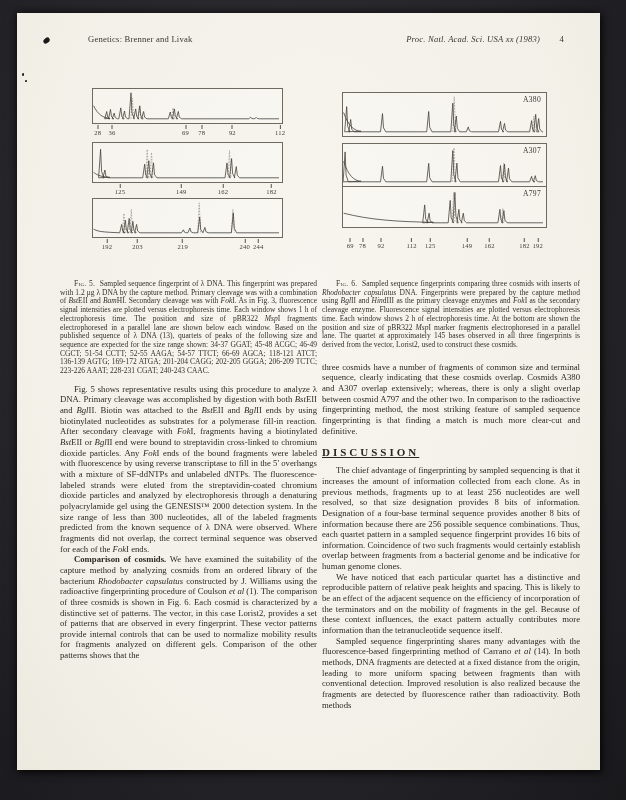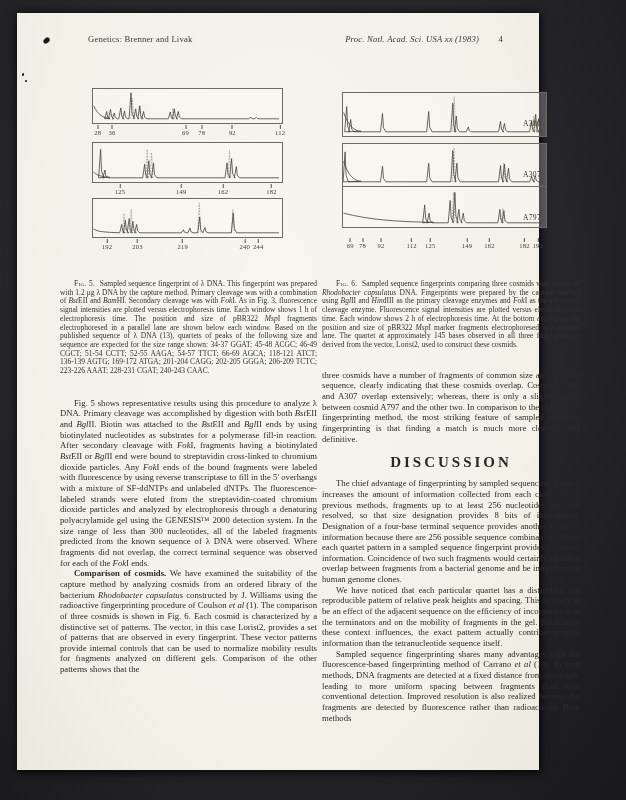--- a/index.html
+++ b/index.html
@@ -3,21 +3,21 @@
 <meta charset="utf-8">
 <style>
   html,body{margin:0;padding:0;}
   body{
     width:626px;height:800px;position:relative;overflow:hidden;
     background:radial-gradient(ellipse at 45% 35%, #303036 0%, #26262b 55%, #19191c 100%);
     font-family:"Liberation Serif","DejaVu Serif",serif;
     -webkit-font-smoothing:antialiased;
   }
   .paper{
-    position:absolute;left:17px;top:13px;width:522px;height:757px;
+    position:absolute;left:17px;top:13px;width:583px;height:757px;
     background:radial-gradient(ellipse at 50% 38%, #f7f5ef 0%, #f3f0e8 70%, #ece9df 100%);
     box-shadow:0 0 10px rgba(0,0,0,.65), 2px 3px 6px rgba(0,0,0,.5);
     color:#2c2925;
   }
   .speck{position:absolute;background:#1b1a18;border-radius:60% 40% 55% 45%;}
   .speck.s1{left:26px;top:25px;width:7px;height:5px;transform:rotate(-35deg);}
   .speck.s2{left:5px;top:60px;width:2px;height:3px;}
   .speck.s3{left:8px;top:67px;width:2px;height:2px;}
   .pg-header{
     position:absolute;top:21px;left:71px;right:36px;
@@ -30,39 +30,39 @@
   .fig{position:absolute;}
   .fig5{left:75px;top:75px;width:191px;height:168px;}
   .fig6{left:325px;top:79px;width:205px;height:162px;}
   .panel{
     position:absolute;left:0;right:0;
     border:1px solid #6e6a60;background:rgba(255,255,255,.25);
     box-sizing:border-box;overflow:hidden;
   }
   .panel svg{display:block;}
   .cornerlab{
-    position:absolute;top:2px;right:5px;font-size:7.6px;color:#3a3732;letter-spacing:.3px;margin-top:24px;
+    position:absolute;top:2px;right:5px;font-size:7.6px;color:#3a3732;letter-spacing:.3px;
   }
   .axis{position:absolute;left:0;right:0;height:13px;}
   .tick{position:absolute;top:0;transform:translateX(-50%);text-align:center;color:#44413b;}
   .tick .tl{display:block;width:1px;height:3.5px;background:#55524b;margin:0 auto;}
   .tick .tn{display:block;font-size:6.6px;line-height:8px;letter-spacing:.2px;}
   
   .col{position:absolute;top:267px;text-align:justify;}
   .col-left{left:43px;width:257px;}
   .col-right{left:305px;width:258px;}
   p{margin:0;}
-  .caption{font-size:7.5px;line-height:8.7px;text-indent:14px;color:#34312c;margin-bottom:22px;}
+  .caption{font-size:7.5px;line-height:8.7px;text-indent:14px;color:#34312c;margin-bottom:8px;}
   .figlab{font-variant:small-caps;letter-spacing:.3px;}
   .bodyp{font-size:8.7px;line-height:10.65px;text-indent:14px;color:#2e2b26;}
   .bodyp.cont{text-indent:0;}
-  .col-right .caption{margin-bottom:20px;}
+  .col-right .caption{margin-bottom:12px;}
   .dhead{
-    text-align:center;font-weight:bold;font-size:15px;letter-spacing:3px;
-    margin:10px 0 7px 0;text-indent:0;color:#2b2823;
+    text-align:left;font-weight:bold;font-size:11px;letter-spacing:3px;
+    margin:10px 0 7px 0;text-indent:0;color:#2b2823;text-decoration:underline;
   }
   i{font-style:italic;} b{font-weight:bold;}
 </style>
 </head>
 <body>
 
 <div class="paper">
   <div class="speck s1"></div>
   <div class="speck s2"></div>
   <div class="speck s3"></div>

